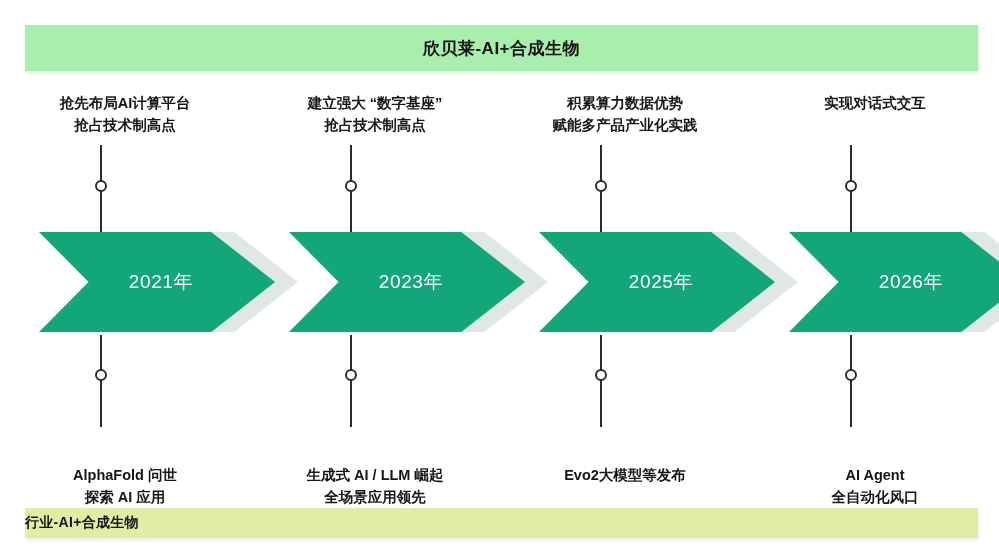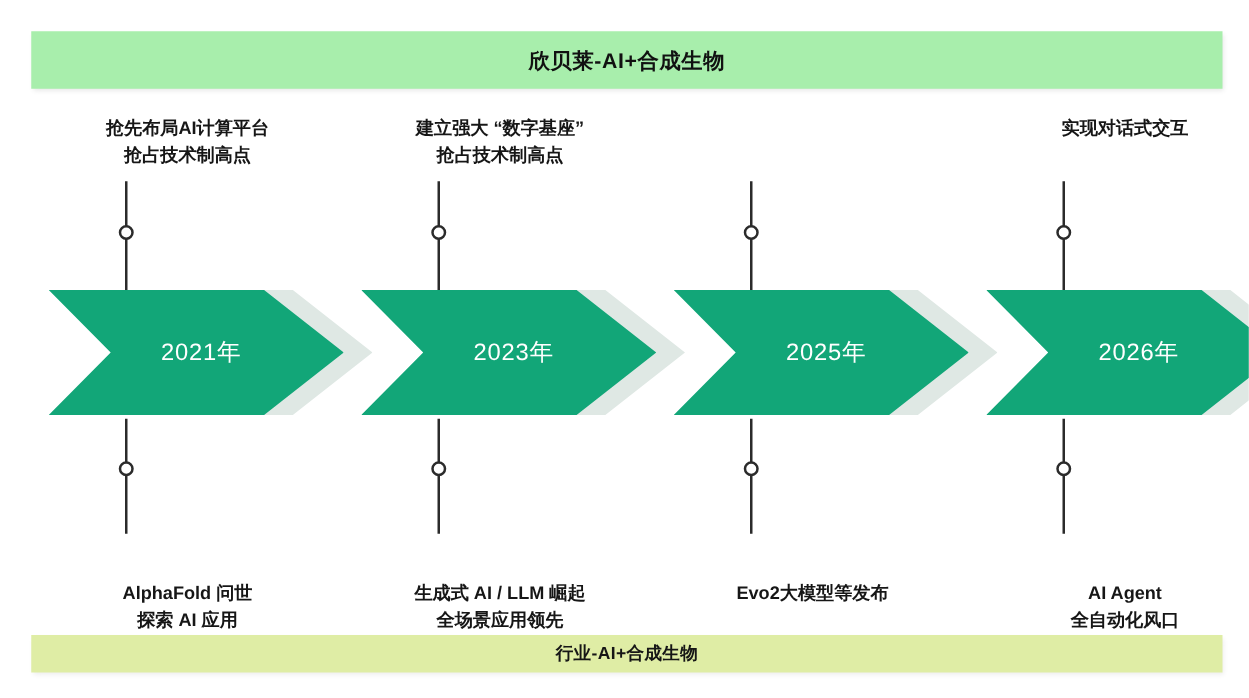--- a/index.html
+++ b/index.html
@@ -61,21 +61,20 @@
   .cap {
     position: absolute;
     left: 0;
     width: 250px;
     text-align: center;
     font-size: 14.5px;
     font-weight: 700;
     line-height: 1.52;
     color: #161616;
     white-space: nowrap;
-    padding-left: 25px;
   }
   .cap-top { top: 12px; }
   .cap-bottom { top: 352px; margin-top: 32px; }
   .cap .l1, .cap .l2 { display: block; }
 
   
   .connector {
     position: absolute;
     left: 0;
     width: 250px;
@@ -147,21 +146,20 @@
   
   .footer-bar {
     position: absolute;
     left: 25px;
     top: 508px;
     width: 953px;
     height: 30px;
     background: #dfeda5;
     display: flex;
     align-items: center;
-    justify-content: center;
     box-shadow: 1px 2px 4px rgba(0,0,0,0.08);
   }
   .footer-bar .footer-text {
     font-size: 14px;
     font-weight: 700;
     color: #161616;
     letter-spacing: 0.3px;
     white-space: nowrap;
   }
 </style>
@@ -221,20 +219,24 @@
     </div>
 
     <div class="cap cap-bottom">
       <span class="l1">生成式 AI / LLM 崛起</span>
       <span class="l2">全场景应用领先</span>
     </div>
   </div>
 
   <div class="col col-2">
 
+    <div class="cap cap-top">
+      <span class="l1">积累算力数据优势</span>
+      <span class="l2">赋能多产品产业化实践</span>
+    </div>
 
     <div class="connector">
       <div class="vline vline-top"></div>
       <div class="ring ring-top"></div>
       <div class="vline vline-bottom"></div>
       <div class="ring ring-bottom"></div>
     </div>
 
     <div class="chev-wrap">
       <div class="chev chev-shadow"></div>

